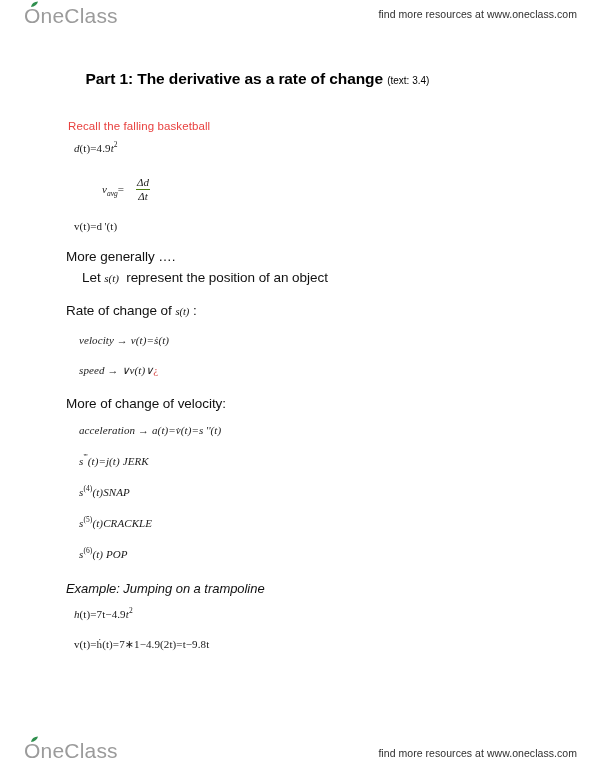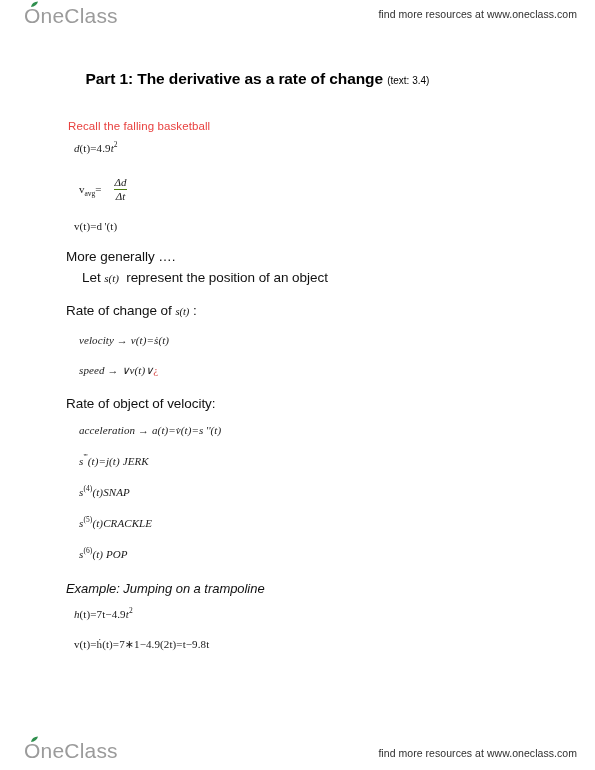--- a/index.html
+++ b/index.html
@@ -127,20 +127,22 @@
   .frac-eq {
     position: absolute;
     font-family: "Liberation Serif", serif;
     font-size: 11px;
     color: #1a1a1a;
     display: flex;
     align-items: center;
     white-space: nowrap;
   }
   .frac-eq .lhs {
+    font-style: italic;
+    margin-left: 23px;
   }
   .frac-eq .lhs sub {
     font-size: 7.5px;
     vertical-align: sub;
     line-height: 0;
   }
   .frac {
     display: inline-flex;
     flex-direction: column;
     align-items: center;
@@ -217,21 +219,21 @@
     <span>→</span>
     <span class="it">v(t)=ṡ(t)</span>
   </div>
 
   <div class="eq" style="left:79px; top:364px;">
     <span class="word">speed</span>
     <span>→</span>
     <span class="it">∨v(t)∨</span><span class="red">¿</span>
   </div>
 
-  <div class="prose" style="left:66px; top:396px;">Rate of object of velocity:</div>
+  <div class="prose" style="left:66px; top:396px;">More of change of velocity:</div>
 
   <div class="eq" style="left:79px; top:424px;">
     <span class="word">acceleration</span>
     <span>→</span>
     <span class="it">a(t)=v̇(t)=s ''(t)</span>
   </div>
 
   <div class="eq" style="left:79px; top:455px;">
     <span class="it">s</span><sup class="prime">'''</sup><span class="it">(t)=j(t)</span>&nbsp;<span class="word">JERK</span>
   </div>

